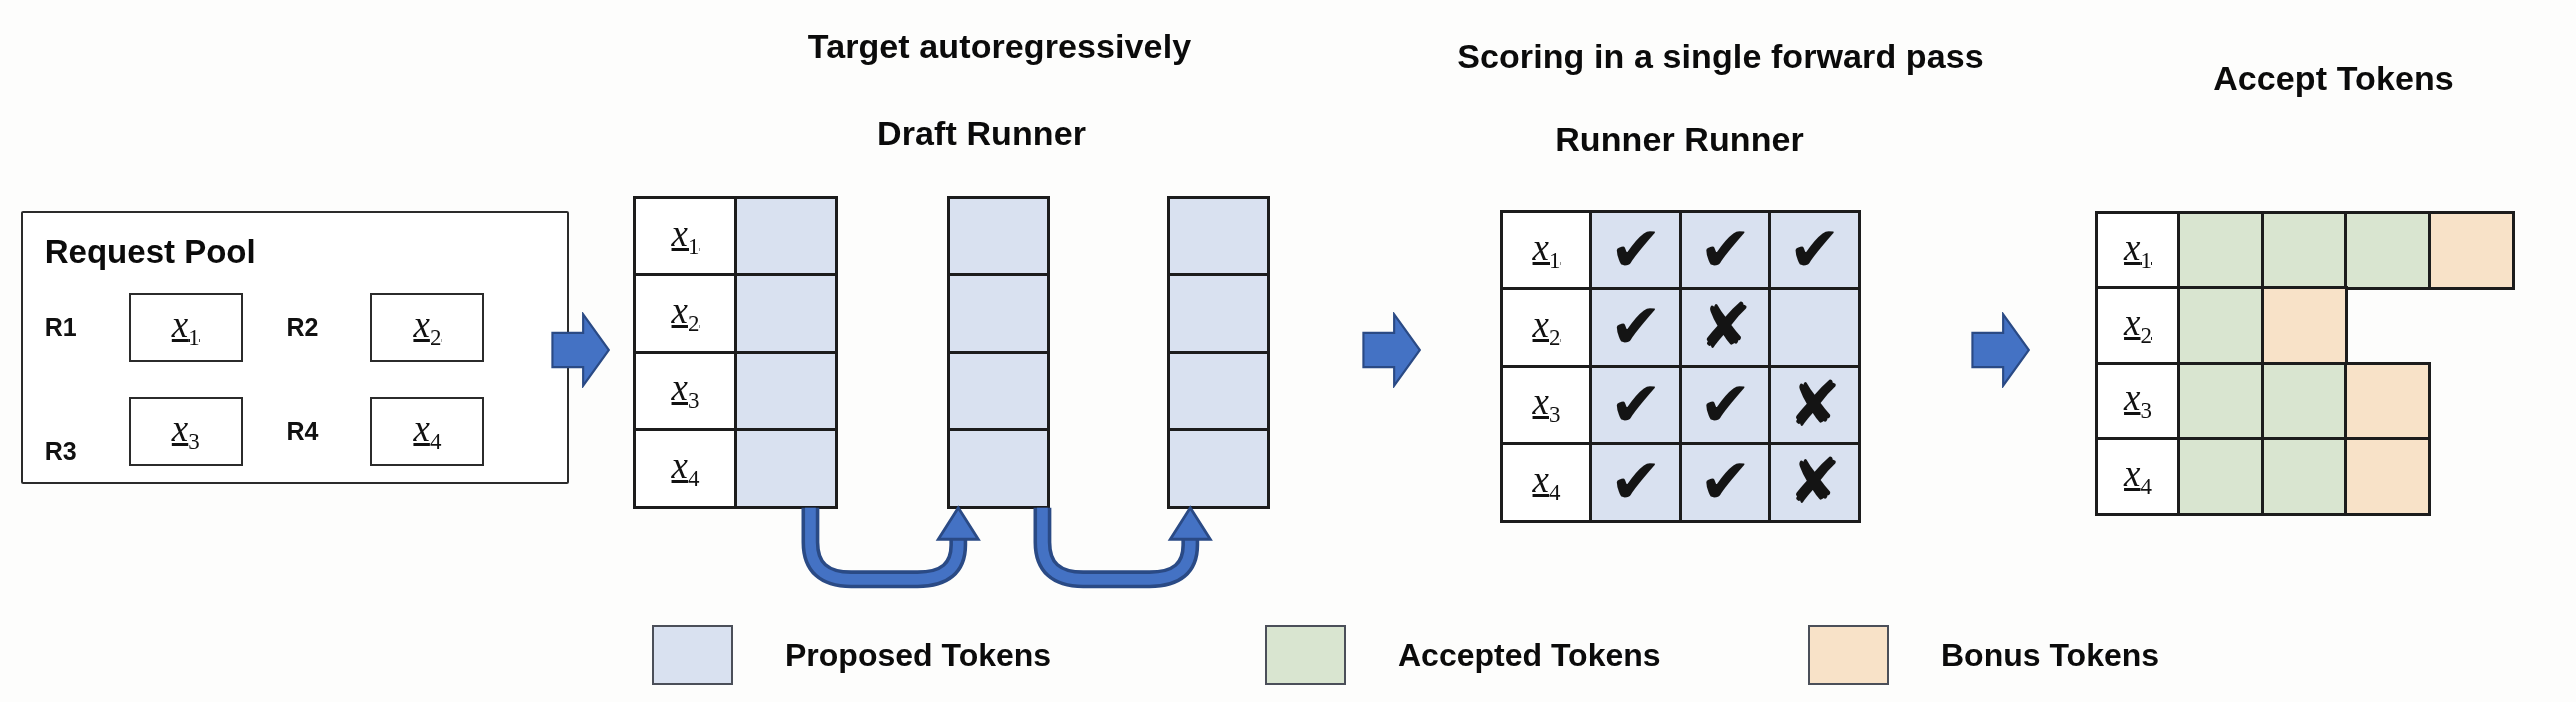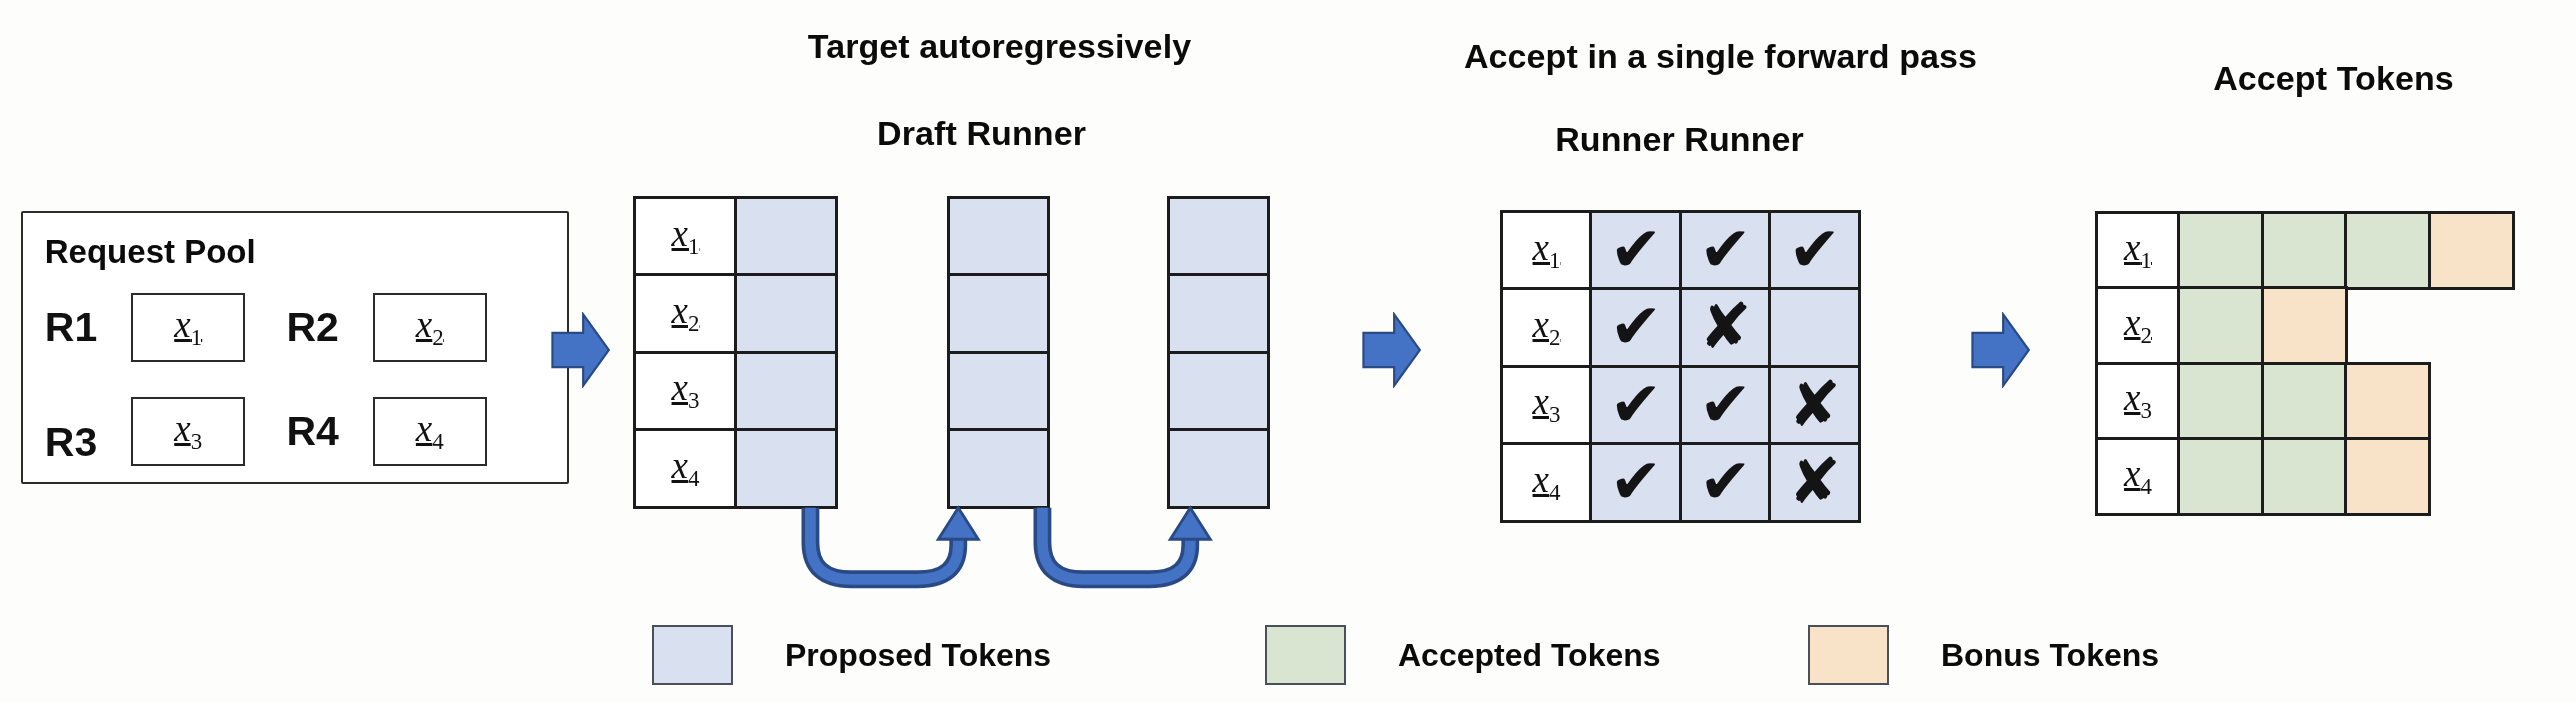--- a/index.html
+++ b/index.html
@@ -15,21 +15,21 @@
     letter-spacing:0.1px;color:#0b0b0b;white-space:nowrap;
   }
 
   
   .request-pool{
     position:absolute;left:21.4px;top:211px;width:548px;height:273px;
     background:#fff;border:2.9px solid #2b2b2b;border-radius:2.1px;box-sizing:border-box;
   }
   .rp-title{position:absolute;left:21.4px;top:20px;font-size:33px;font-weight:600;color:#0b0b0b;}
   .rp-entry{position:absolute;display:flex;align-items:center;gap:34px;}
-  .rp-entry .rlabel{font-size:41px;font-weight:600;min-width:50px;}
+  .rp-entry .rlabel{font-size:25px;font-weight:600;min-width:50px;}
   .rp-entry .tokbox{
     width:114px;height:69px;border:2.9px solid #2b2b2b;box-sizing:border-box;
     display:flex;align-items:center;justify-content:center;background:#fff;
   }
 
   
   .tok{font-family:"Liberation Serif",serif;font-size:37px;line-height:1;white-space:nowrap;text-decoration:underline;}
   .tok i{font-style:italic;}
   .tok sub{font-size:0.62em;vertical-align:-0.35em;font-style:normal;}
 
@@ -76,21 +76,21 @@
   .loop-arrow{position:absolute;width:236px;height:100px;}
   .loop-under{fill:none;stroke:var(--arrow_stroke);stroke-width:25;}
   .loop-over{fill:none;stroke:var(--arrow_fill);stroke-width:15;}
   .loop-head{fill:var(--arrow_fill);stroke:var(--arrow_stroke);stroke-width:4;}
 </style>
 </head>
 <body>
 
 <div class="sec-title" style="left:714px;top:27px;width:571px">Target autoregressively</div>
 <div class="sec-title" style="left:714px;top:114px;width:535px">Draft Runner</div>
-<div class="sec-title" style="left:1435px;top:37px;width:571px">Accept in a single forward pass</div>
+<div class="sec-title" style="left:1435px;top:37px;width:571px">Scoring in a single forward pass</div>
 <div class="sec-title" style="left:1394px;top:120px;width:571px">Runner Runner</div>
 <div class="sec-title" style="left:2048px;top:59px;width:571px">Accept Tokens</div>
 
 <div class="request-pool">
   <div class="rp-title">Request Pool</div>
   <div id="rp-entries">
       <div class="rp-entry" style="left: 21.4px; top: 80px;">
         <span class="rlabel">R1</span>
         <div class="tokbox">
           <span class="tok"><i>x</i><sub>1</sub></span>

